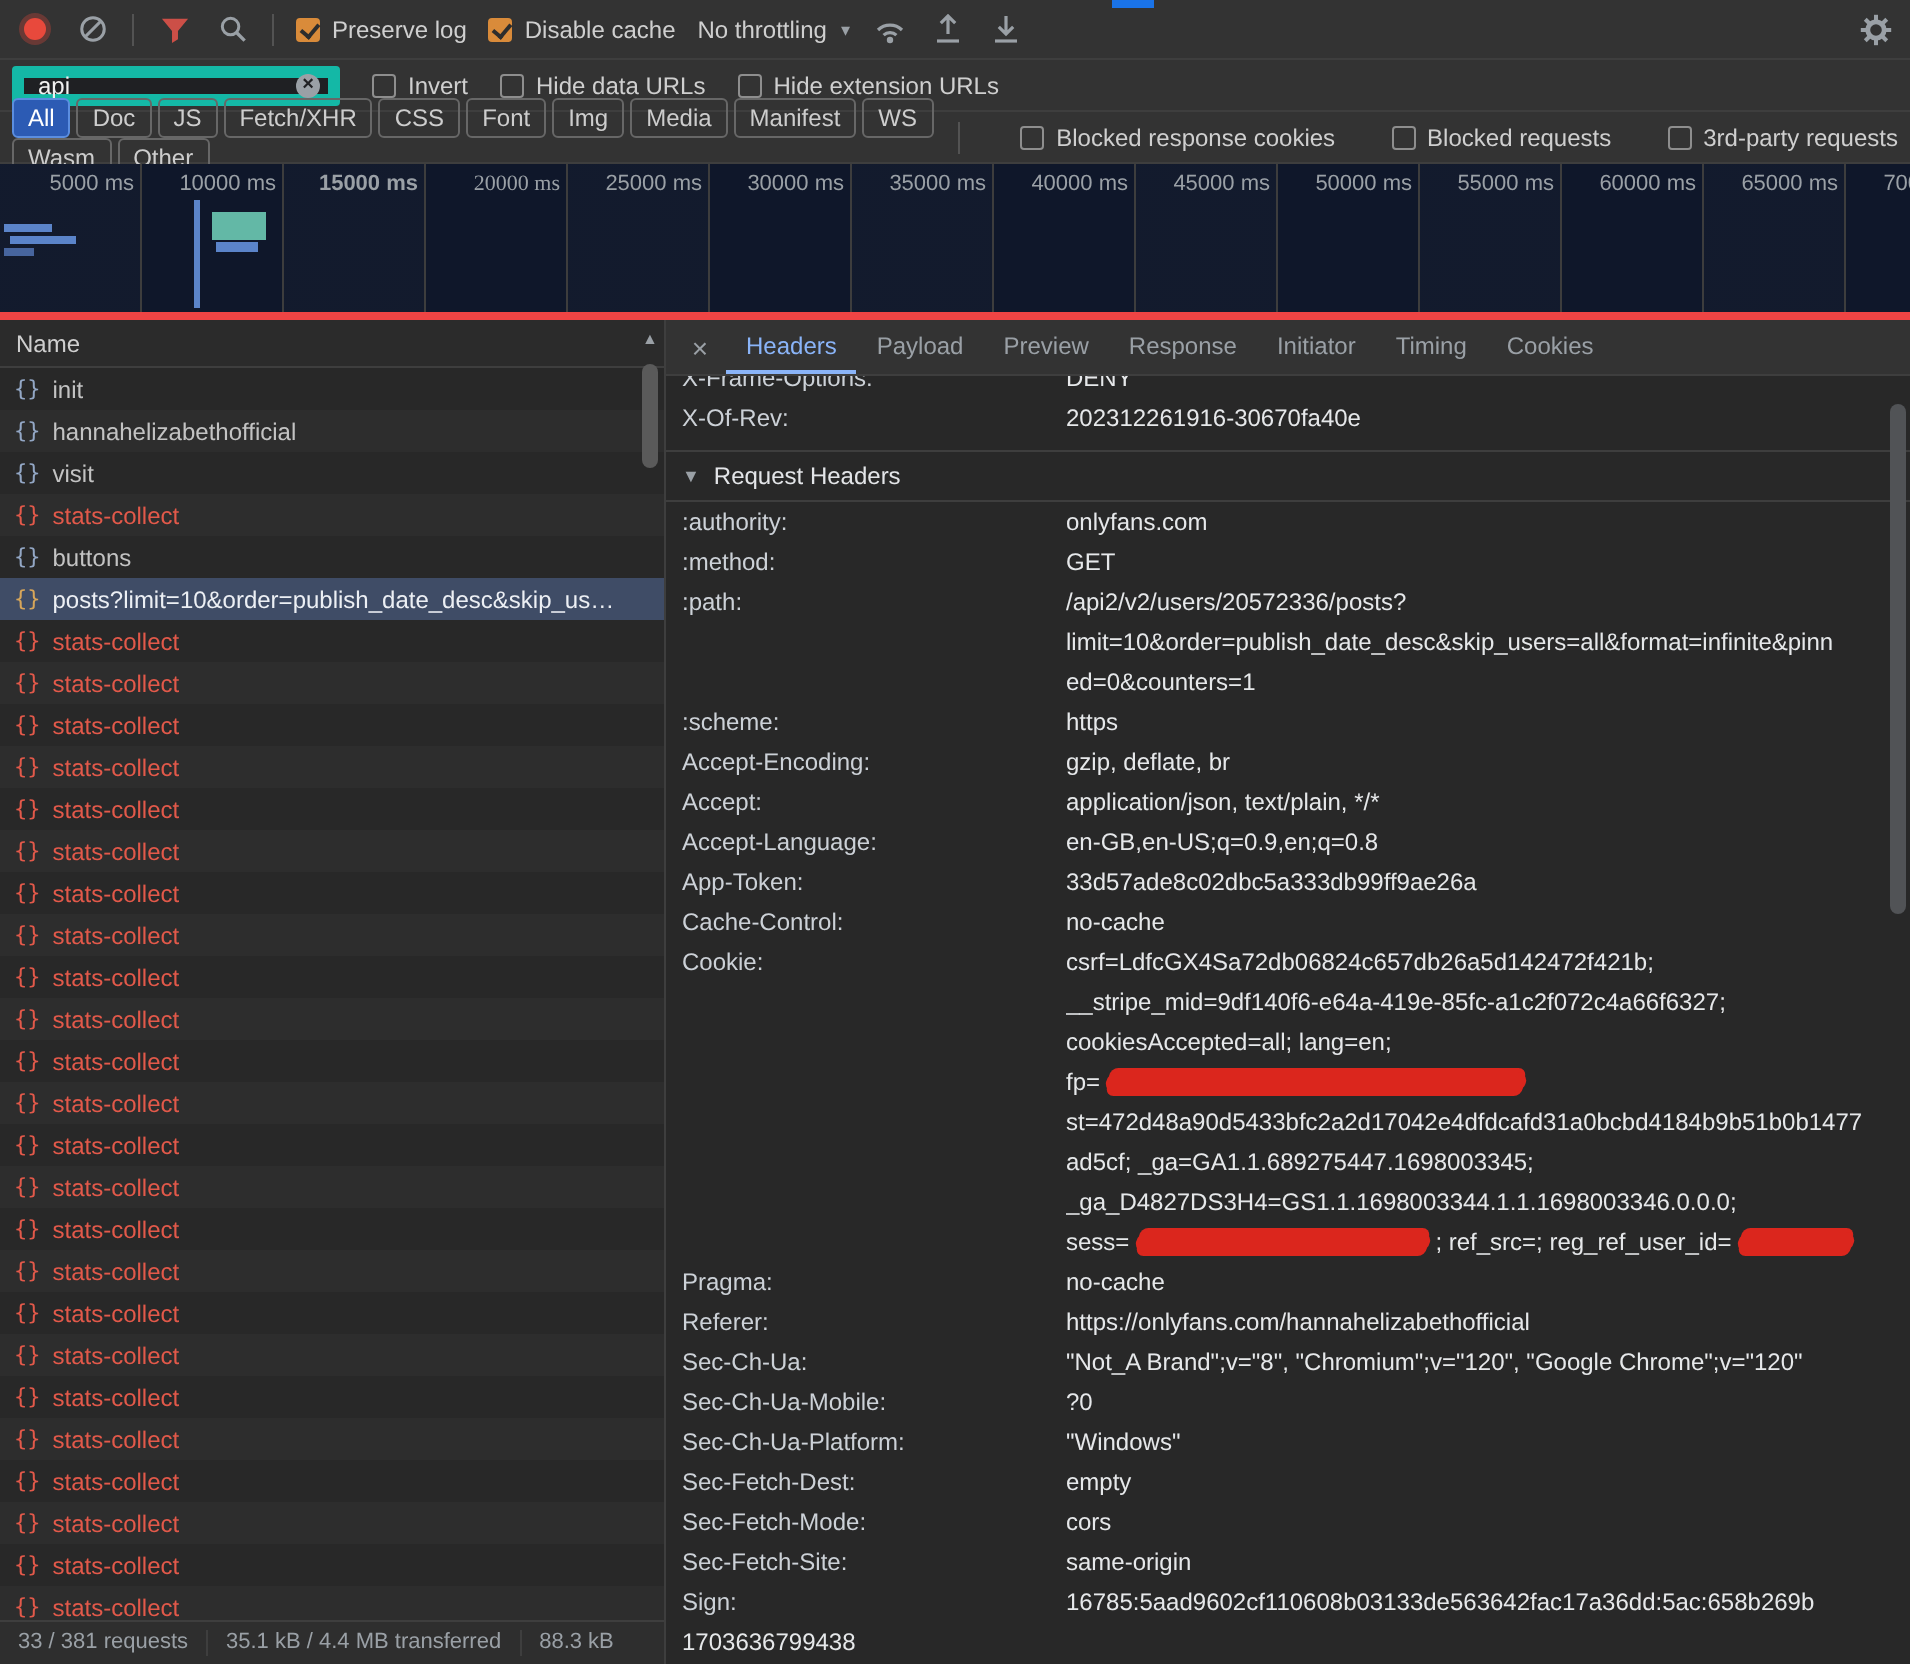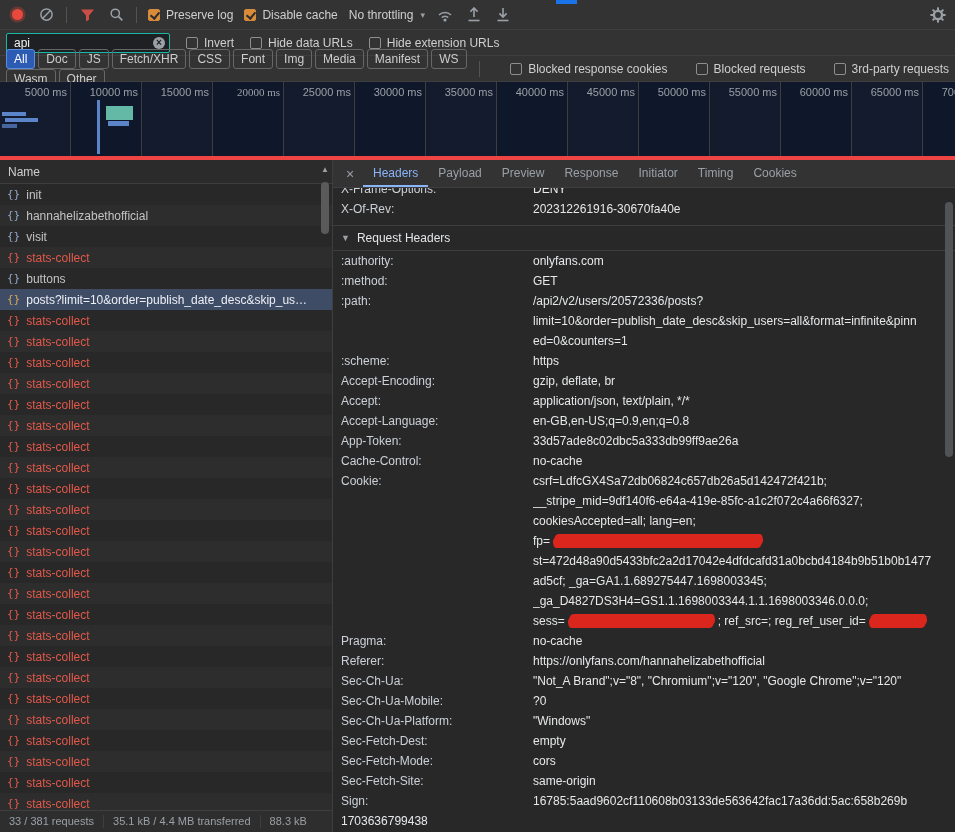--- a/index.html
+++ b/index.html
@@ -19,21 +19,21 @@
   .cb{width:12px;height:12px;border:1.5px solid #8e8e8e;border-radius:2px;position:relative;flex:0 0 auto}
   .cb.on{background:var(--checkbox,#d98b3a);border-color:var(--checkbox,#d98b3a)}
   .cb.on::after{content:"";position:absolute;left:2.5px;top:0;width:4px;height:7px;
     border:solid #2d2d2d;border-width:0 2px 2px 0;transform:rotate(40deg)}
   .throttle{display:inline-flex;gap:7px;color:#cfcfcf;align-items:center}
   .caret{font-size:9px;color:#9aa0a6}
   .blue-strip{position:absolute;left:556px;top:0;width:21px;height:4px;background:#1a73e8}
   .gearbox{position:absolute;right:8px}
 
   .finput{display:inline-flex;align-items:center;justify-content:space-between;width:164px;height:20px;
-    border:1px solid #14b8a6;background:#1f2023;color:#f1f1f1;padding:0 4px 0 7px;border-radius:2px;margin-left:2px}
+    border:6px solid #14b8a6;background:#1f2023;color:#f1f1f1;padding:0 4px 0 7px;border-radius:2px;margin-left:2px}
   .fclear{width:12px;height:12px;border-radius:50%;background:#9aa0a6;color:#202124;font-size:10px;
     line-height:12px;text-align:center;font-weight:bold}
 
   .chip{display:inline-block;padding:2px 7px;border:1px solid #676767;border-radius:3px;color:#cdcdcd;margin-right:3px;white-space:nowrap}
   .chip.sel{background:#2c5bb4;border-color:#5b8ee0;color:#fff}
   #tb3-checks{display:inline-flex;gap:28px;margin-left:23px}
 
   
   .overview{position:relative;height:78px;background:#0f172a;border-bottom:4px solid #ef4444;flex:0 0 auto;overflow:hidden}
   .tl-grid{position:absolute;inset:0;
@@ -197,21 +197,21 @@
           <span>3rd-party requests</span>
         </label>
       </span>
   </div>
 
   <div class="overview">
     <div class="tl-grid"></div>
     <div id="tl-labels">
         <span class="tl-label" style="left: 67px; transform: translateX(-100%);">5000 ms</span>
         <span class="tl-label" style="left: 138px; transform: translateX(-100%);">10000 ms</span>
-        <span class="tl-label" style="left: 209px; transform: translateX(-100%);">15000 ms</span>
+        <span class="tl-label" style="left: 209px; transform: translateX(-100%); font-weight: bold;">15000 ms</span>
         <span class="tl-label" style="left: 280px; transform: translateX(-100%); font-family: Liberation Serif, serif;">20000 ms</span>
         <span class="tl-label" style="left: 351px; transform: translateX(-100%);">25000 ms</span>
         <span class="tl-label" style="left: 422px; transform: translateX(-100%);">30000 ms</span>
         <span class="tl-label" style="left: 493px; transform: translateX(-100%);">35000 ms</span>
         <span class="tl-label" style="left: 564px; transform: translateX(-100%);">40000 ms</span>
         <span class="tl-label" style="left: 635px; transform: translateX(-100%);">45000 ms</span>
         <span class="tl-label" style="left: 706px; transform: translateX(-100%);">50000 ms</span>
         <span class="tl-label" style="left: 777px; transform: translateX(-100%);">55000 ms</span>
         <span class="tl-label" style="left: 848px; transform: translateX(-100%);">60000 ms</span>
         <span class="tl-label" style="left: 919px; transform: translateX(-100%);">65000 ms</span>

